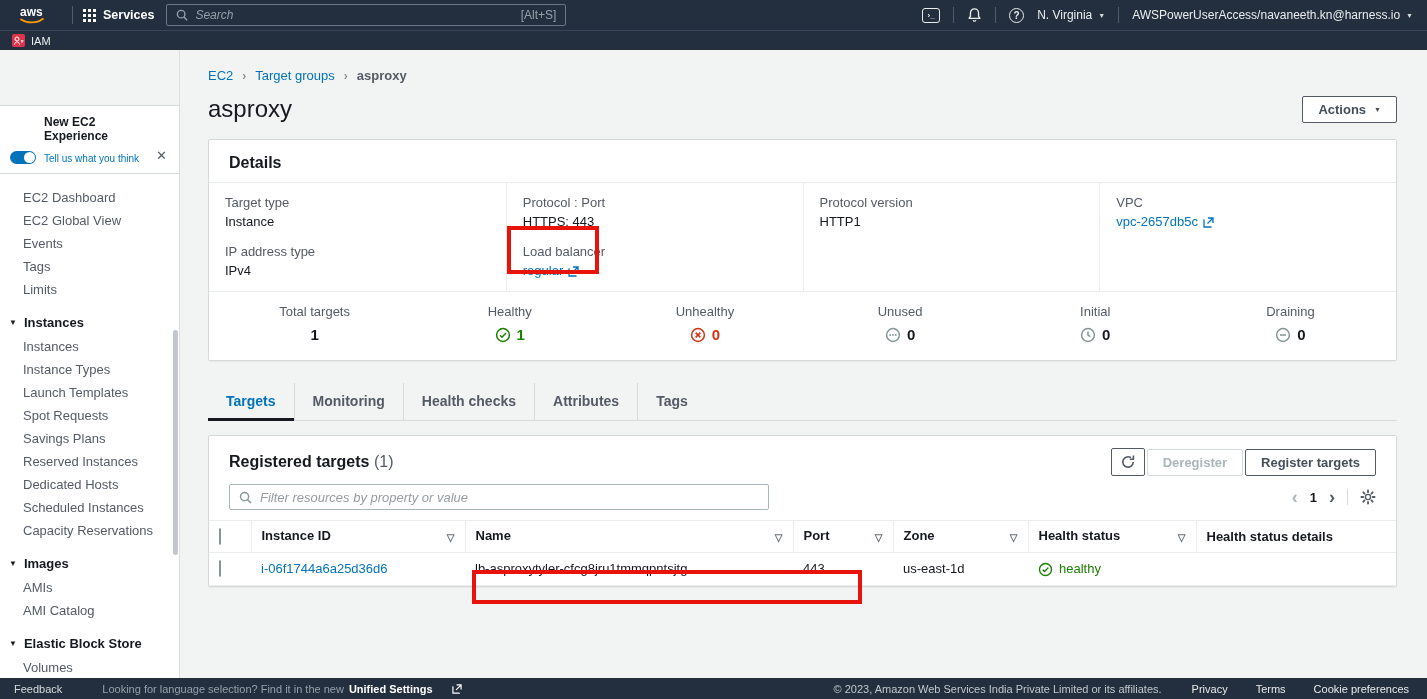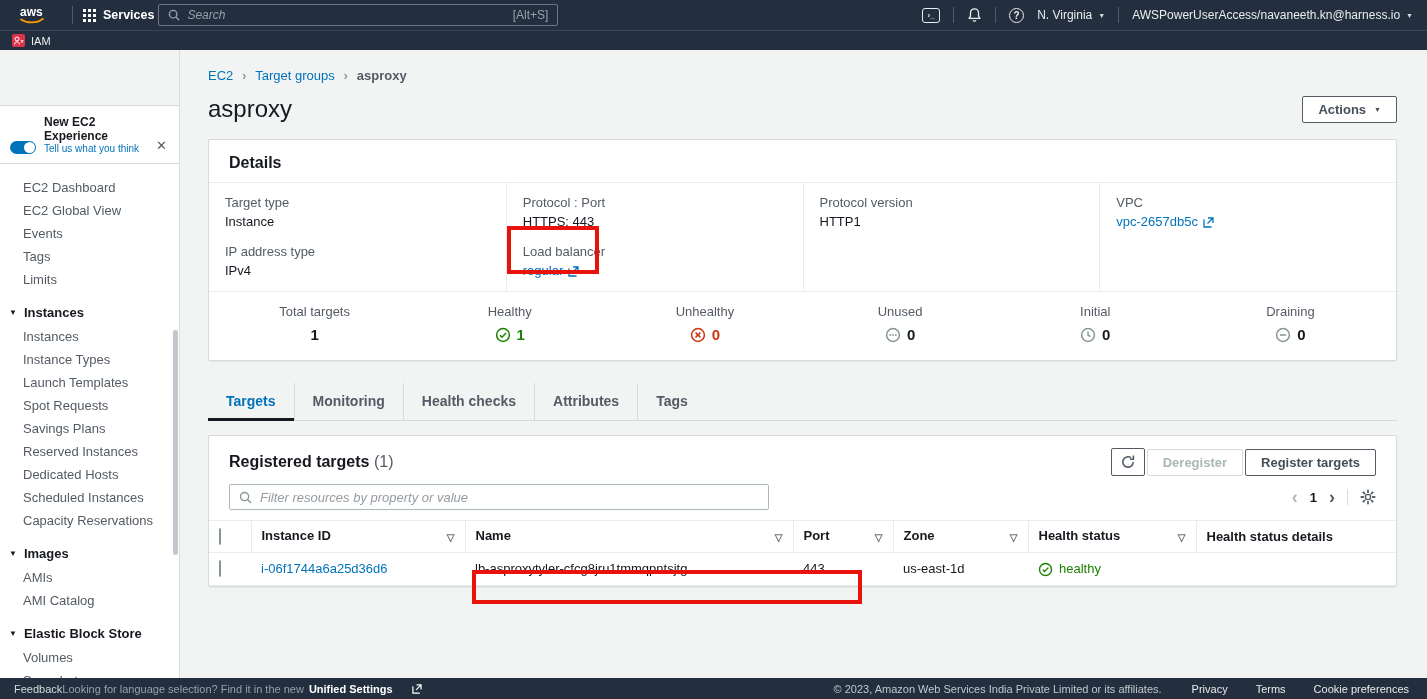--- a/index.html
+++ b/index.html
@@ -6,21 +6,21 @@
   html,body { width:1427px; height:699px; overflow:hidden; }
   body { position:relative; font-family:"Liberation Sans", sans-serif; background:#f2f3f3; font-size:13px; color:#16191f; }
   [data-interactable="true"] { cursor:pointer; }
 
   
   .topnav { height:30px; background:#232f3e; display:flex; align-items:center; justify-content:space-between; padding:0 14px 0 10px; color:#fff; }
   .nav-left { display:flex; align-items:center; }
   .aws-logo { display:flex; align-items:center; margin:0 10px 0 6px; }
   .nav-divider { width:1px; height:18px; background:#545b64; margin:0 10px; }
   .services-btn { display:flex; align-items:center; gap:7px; font-size:12.5px; font-weight:bold; color:#fff; }
-  .search-box { display:flex; align-items:center; width:400px; height:22px; border:1px solid #6c7687; border-radius:2px; background:#232f3e; margin-left:4px; padding:0 9px; font-size:12px; }
+  .search-box { display:flex; align-items:center; width:400px; height:22px; border:1px solid #6c7687; border-radius:2px; background:#232f3e; margin-left:12px; padding:0 9px; font-size:12px; }
   .search-box .ph { flex:1; color:#95a0ab; font-style:italic; margin-left:7px; }
   .search-box .shortcut { color:#95a0ab; font-style:normal; }
   .nav-right { display:flex; align-items:center; gap:13px; font-size:12px; }
   .nav-sep { width:1px; height:16px; background:#545b64; }
   .nav-item { display:flex; align-items:center; gap:6px; color:#eaeded; }
   .caret-down { font-size:7px; color:#d5dbdb; line-height:1; }
   .caret-down::after { content:"▼"; }
   .help-circle { width:15px; height:15px; border:1.5px solid #eaeded; border-radius:50%; display:flex; align-items:center; justify-content:center; font-size:10px; font-weight:bold; color:#eaeded; }
   .help-circle::after { content:"?"; }
   .shell-box { width:18px; height:15px; border:1.5px solid #eaeded; border-radius:3px; font-size:8px; font-weight:bold; display:flex; align-items:center; justify-content:center; color:#eaeded; letter-spacing:0; }
@@ -30,21 +30,21 @@
   .favbar { height:20px; background:#232f3e; border-top:1px solid #39465a; display:flex; align-items:center; gap:6px; padding:0 12px; color:#eaeded; font-size:11px; }
 
   
   .main { display:flex; height:628px; }
   .sidebar { width:180px; flex-shrink:0; background:#fff; border-right:1px solid #d9dee0; position:relative; }
   .sidebar-topgap { height:55px; background:#f2f3f3; }
   .exp-box { background:#fff; border-top:1px solid #d5dbdb; border-bottom:1px solid #d5dbdb; padding:9px 10px; display:flex; align-items:flex-end; gap:8px; }
   .toggle { width:26px; height:13px; border-radius:8px; background:#0073bb; position:relative; flex-shrink:0; margin-top:2px; }
   .toggle::after { content:""; position:absolute; right:1px; top:1px; width:11px; height:11px; border-radius:50%; background:#fff; }
   .exp-text .t1 { font-size:12px; font-weight:bold; color:#16191f; }
-  .exp-text .t2 { font-size:10px; color:#0073bb; margin-top:0; }
+  .exp-text .t2 { font-size:10px; color:#0073bb; margin-top:10px; }
   .exp-close { margin-left:auto; color:#545b64; font-size:13px; line-height:1; padding:2px; }
   .exp-close::after { content:"✕"; }
   .side-menu { padding-top:13px; }
   .side-item { font-size:13px; color:#545b64; padding:3px 6px 3px 23px; line-height:16px; margin-bottom:1px; }
   .side-group { margin-top:11px; }
   .side-header { display:flex; align-items:center; gap:7px; font-size:13px; font-weight:bold; color:#16191f; padding:3px 6px 3px 9px; margin-bottom:2px; line-height:16px; }
   .tri { font-size:8px; color:#16191f; line-height:1; }
   .tri::after { content:"▼"; }
   .side-scrollthumb { position:absolute; top:280px; right:1px; width:5px; height:225px; background:#c1c7cd; border-radius:3px; }
 
@@ -113,21 +113,21 @@
   .tg th + th { border-left:1px solid #eaeded; }
   .tg td { padding:8px 10px; border-bottom:1px solid #eaeded; color:#16191f; line-height:16px; }
   .sort { float:right; color:#687078; font-size:10px; margin-top:2px; }
   .sort::after { content:"▽"; }
   .checkbox { width:14px; height:14px; border:1px solid #879596; border-radius:2px; background:#fff; }
   .cell-link { color:#0073bb; }
   .health-cell { display:flex; align-items:center; gap:6px; color:#1d8102; }
 
   
   .footer { position:absolute; left:0; bottom:0; width:1427px; height:21px; background:#232f3e; display:flex; align-items:center; padding:0 14px; font-size:11px; color:#aab7b8; }
-  .footer .feedback { color:#d5dbdb; }
+  .footer .feedback { color:#d5dbdb; margin-right:40px; }
   .footer .lang { color:#95a0ab; }
   .footer .unified { color:#fff; font-weight:bold; margin-left:5px; display:inline-flex; align-items:center; gap:19px; }
   .footer .spacer { flex:1; }
   .footer .copyright { color:#c1c7cd; margin-right:30px; }
   .footer .flink { color:#e8eaea; margin-right:28px; }
   .footer .flink:last-child { margin-right:4px; }
 
   
   .annotation { position:absolute; border:4px solid #e8140c; z-index:40; pointer-events:none; }
   .ann-protocol { left:507px; top:226px; width:92px; height:48px; }

